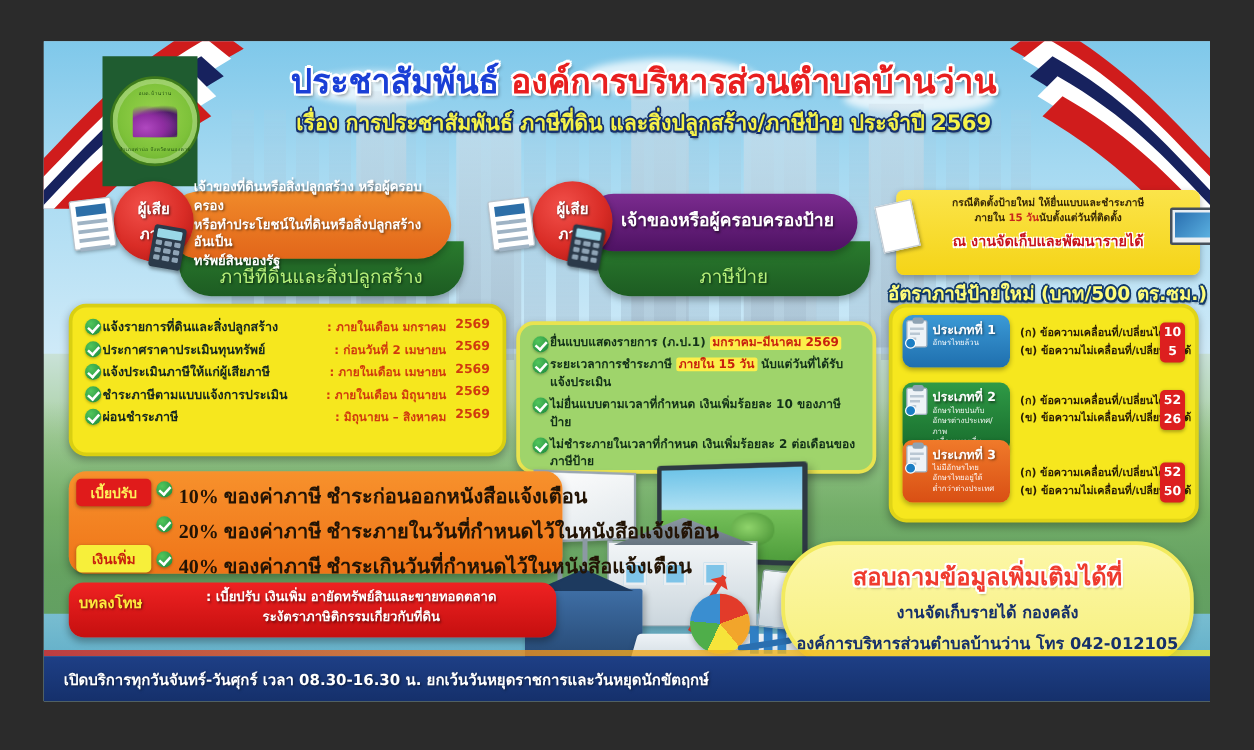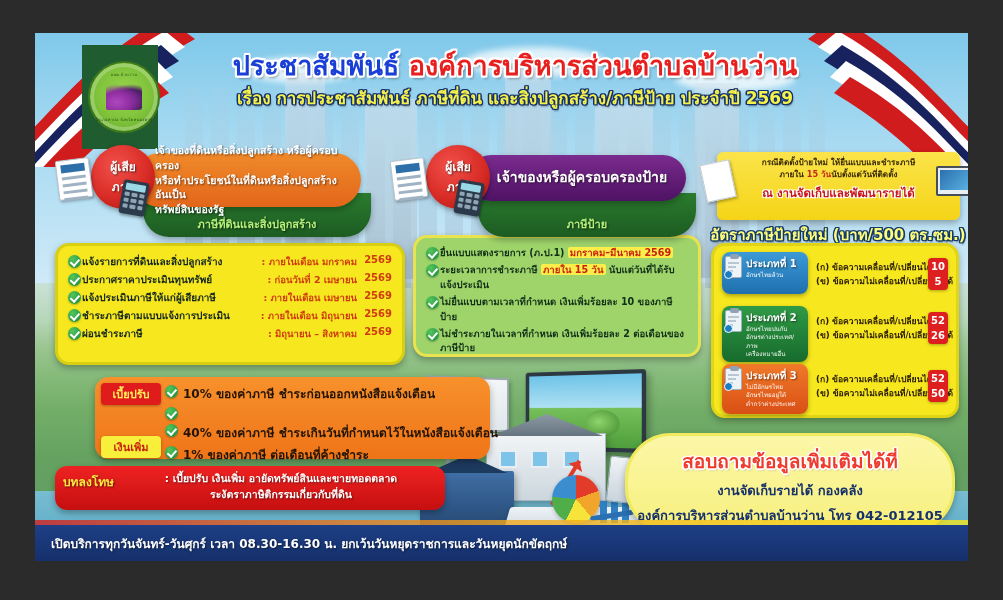--- a/index.html
+++ b/index.html
@@ -132,21 +132,21 @@
     color:#fff; font-size:10.5px; font-weight:bold; line-height:1.42;
     text-shadow:1px 1px 2px rgba(0,0,0,.55);
   }
   .badge-foot {
     position:absolute; border-radius:0 0 26px 26px; z-index:1;
     display:flex; align-items:flex-end; justify-content:center; padding-bottom:4px;
     background:linear-gradient(180deg,#2a7b2e,#1d5c22);
     box-shadow:0 3px 6px rgba(0,0,0,.3);
   }
   .badge-foot span {
-    color:#b6f07a; font-size:11px; font-weight:bold;
+    color:#b6f07a; font-size:15px; font-weight:normal;
     text-shadow:1px 1px 2px rgba(0,0,0,.6);
   }
   
   .notice {
     position:absolute; left:682px; top:119px; width:243px; height:68px;
     background:linear-gradient(180deg,#fbe44a,#f5d417);
     border-radius:6px; box-shadow:0 3px 6px rgba(0,0,0,.3);
     padding:5px 6px 0; text-align:center;
   }
   .notice p { font-size:8.2px; font-weight:bold; color:#3a2a06; line-height:1.45; }
@@ -222,30 +222,30 @@
   .rate-nums {
     position:absolute; right:8px; width:20px; background:#dd1f1f; border-radius:4px;
     text-align:center; color:#fff; font-size:10px; font-weight:bold; padding:1px 0;
     box-shadow:0 1px 3px rgba(0,0,0,.3);
   }
   .rate-nums span { display:block; line-height:1.5; }
   
   .penalty {
     position:absolute; left:20px; top:344px; width:395px; height:82px;
     border-radius:14px; background:linear-gradient(180deg,#f7912c,#ef7418);
-    box-shadow:0 3px 7px rgba(0,0,0,.3); padding:7px 8px 0 70px;margin-left:40px;
+    box-shadow:0 3px 7px rgba(0,0,0,.3); padding:7px 8px 0 70px;
   }
   .pen-tag {
     position:absolute; left:6px; width:60px; text-align:center; border-radius:4px;
     font-size:11px; font-weight:bold; padding:2px 0; box-shadow:0 1px 3px rgba(0,0,0,.3);
   }
   .tag-red { top:6px; background:#e01b1b; color:#fff35a; }
   .tag-yel { top:59px; background:#f7ef3a; color:#c8200e; }
   .pen-li { display:flex; align-items:flex-start; gap:5px; margin-bottom:3px; }
-  .pen-li span { font-size:12px; font-weight:bold; color:#231405; white-space:nowrap; }
+  .pen-li span { font-size:16px; font-weight:bold; color:#231405; white-space:nowrap;font-family:Liberation Serif, serif; }
   
   .punish {
     position:absolute; left:20px; top:433px; width:390px; height:44px;
     border-radius:12px; background:linear-gradient(180deg,#ef2222,#c50f0f);
     box-shadow:0 3px 6px rgba(0,0,0,.3); padding:5px 10px 0 72px; text-align:center;
   }
   .punish-tag {
     position:absolute; left:8px; top:6px; font-size:12px; font-weight:bold; color:#ffe93d;
     text-shadow:1px 1px 2px rgba(0,0,0,.5);
   }
@@ -511,21 +511,21 @@
         </div>
         <div class="li">
           <span class="chk"></span>
           <span class="row-lbl">ผ่อนชำระภาษี</span>
           <span class="row-val" style="margin-left:auto">: มิถุนายน – สิงหาคม</span>
           <span class="row-yr" style="width:34px;text-align:right">2569</span>
         </div>
       </div>
   </div>
 
-  <div class="panel panel-green" style="left:378px;top:202px;width:288px;height:122px;padding:8px 10px;">
+  <div class="panel panel-green" style="left:378px;top:224px;width:288px;height:122px;padding:8px 10px;">
     <div id="sign-rows">
         <div class="li">
           <span class="chk"></span>
           <div class="g-txt"><span>ยื่นแบบแสดงรายการ (ภ.ป.1) </span><span class="hl">มกราคม–มีนาคม 2569</span></div>
         </div>
         <div class="li">
           <span class="chk"></span>
           <div class="g-txt"><span>ระยะเวลาการชำระภาษี </span><span class="hl">ภายใน 15 วัน</span><span> นับแต่วันที่ได้รับแจ้งประเมิน</span></div>
         </div>
         <div class="li">
@@ -570,21 +570,21 @@
 เครื่องหมายอื่น</i>
         </div>
         <div class="rate-lines" style="left: 102px; top: 68px;">
           <div>(ก) ข้อความเคลื่อนที่/เปลี่ยนได้</div>
           <div>(ข) ข้อความไม่เคลื่อนที่/เปลี่ยนไม่ได้</div>
         </div>
         <div class="rate-nums" style="top: 66px;">
           <span>52</span>
           <span>26</span>
         </div>
-        <div class="cat cat-3" style="top: 118px; min-height: 50px;">
+        <div class="cat cat-3" style="top: 106px; min-height: 50px;">
           <span class="clip-ic">
             <em></em>
             <q></q>
             <span class="clip-chk"></span>
           </span>
           <b>ประเภทที่ 3</b>
           <i style="white-space: pre-line;">ไม่มีอักษรไทย
 อักษรไทยอยู่ใต้
 ต่ำกว่าต่างประเทศ</i>
         </div>
@@ -628,20 +628,21 @@
   <div class="penalty">
     <div class="pen-tag tag-red">เบี้ยปรับ</div>
     <div class="pen-tag tag-yel">เงินเพิ่ม</div>
     <div id="penalty-rows">
         <div class="pen-li">
           <span class="chk"></span>
           <span>10% ของค่าภาษี ชำระก่อนออกหนังสือแจ้งเตือน</span>
         </div>
         <div class="pen-li">
           <span class="chk"></span>
+          <span>20% ของค่าภาษี ชำระภายในวันที่กำหนดไว้ในหนังสือแจ้งเตือน</span>
         </div>
         <div class="pen-li">
           <span class="chk"></span>
           <span>40% ของค่าภาษี ชำระเกินวันที่กำหนดไว้ในหนังสือแจ้งเตือน</span>
         </div>
         <div class="pen-li">
           <span class="chk"></span>
           <span>1% ของค่าภาษี ต่อเดือนที่ค้างชำระ</span>
         </div>
       </div>

